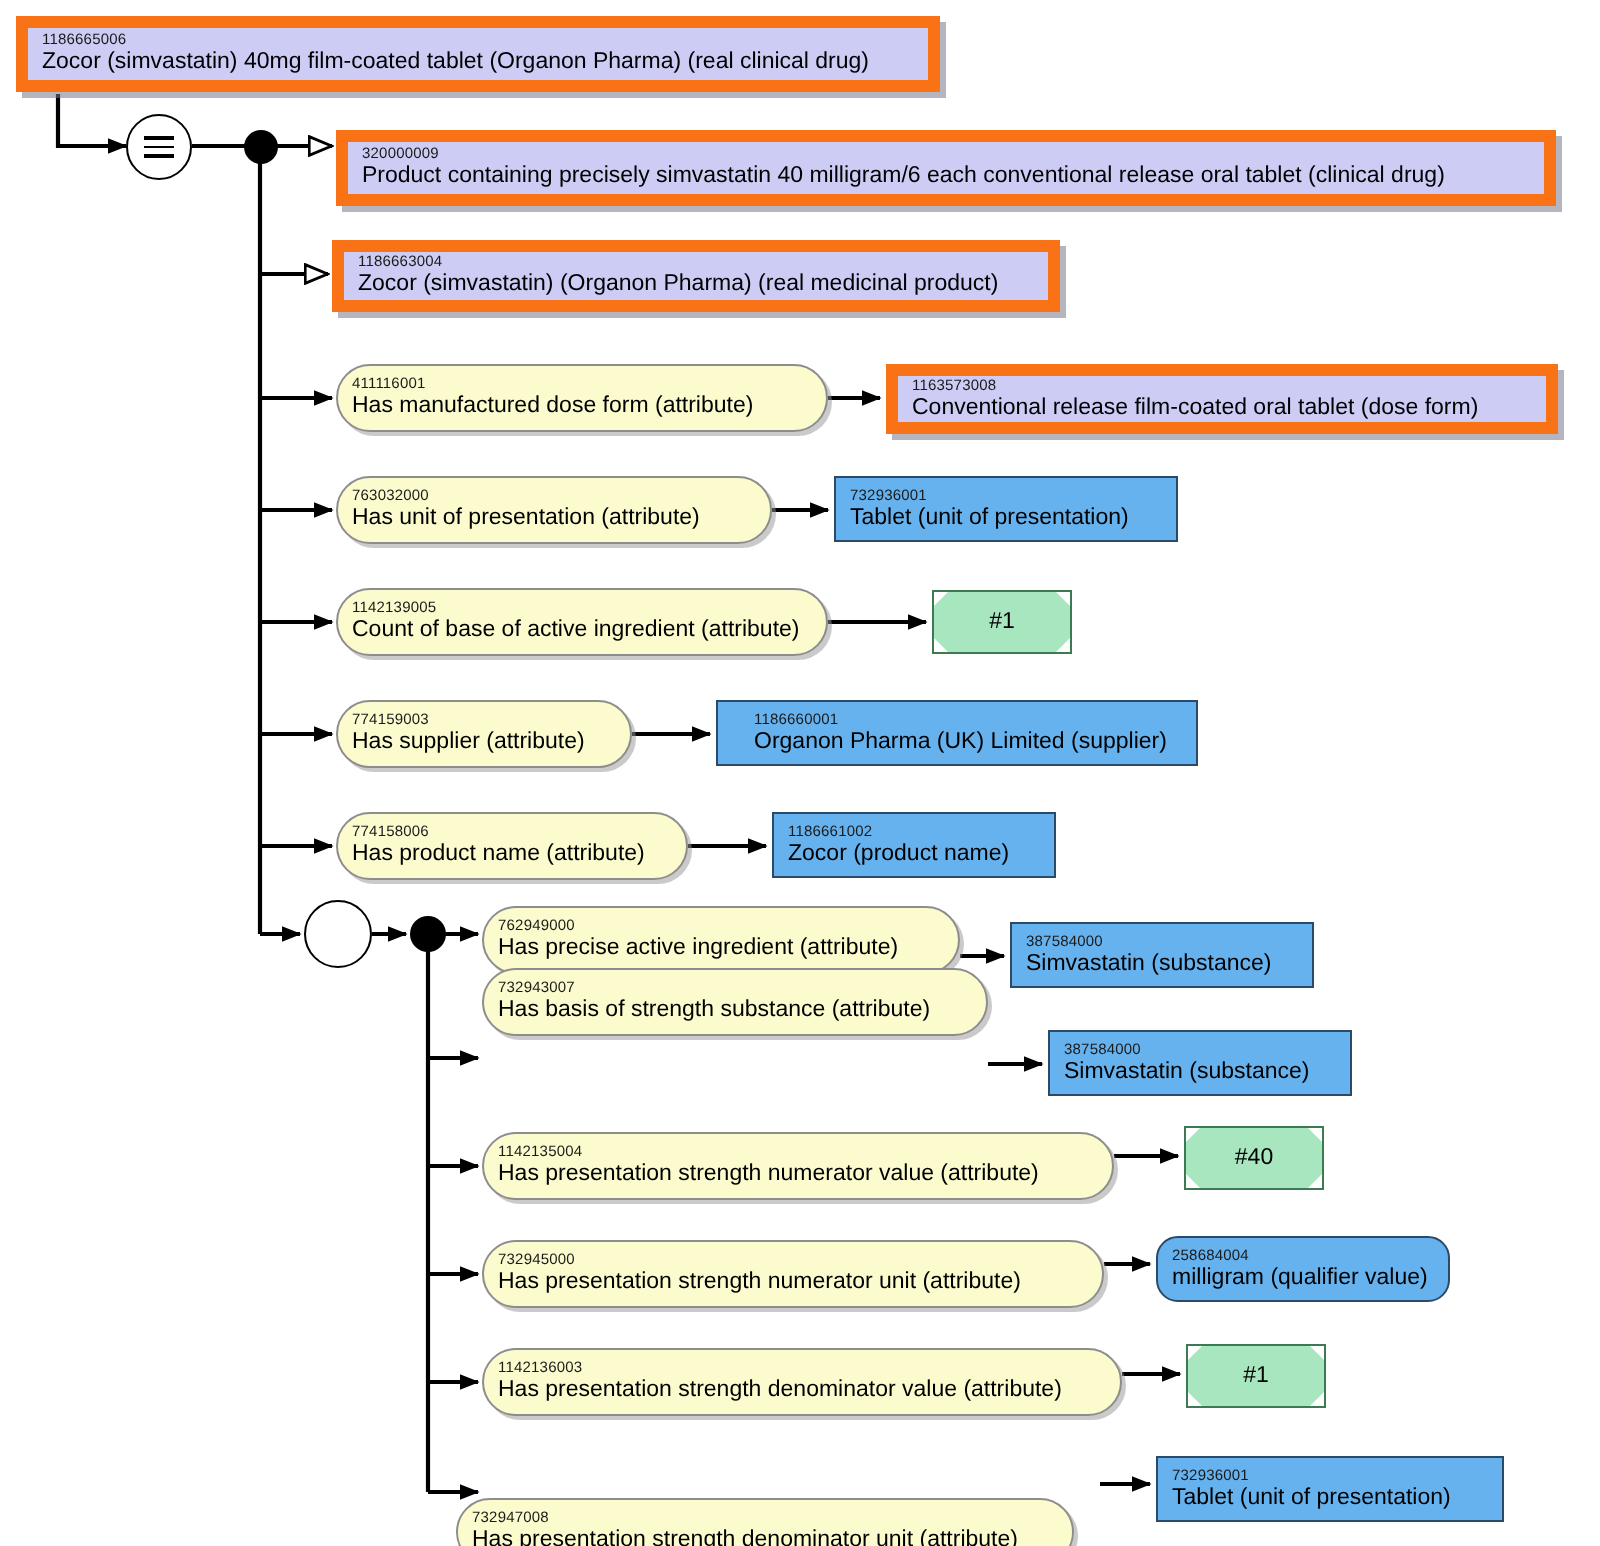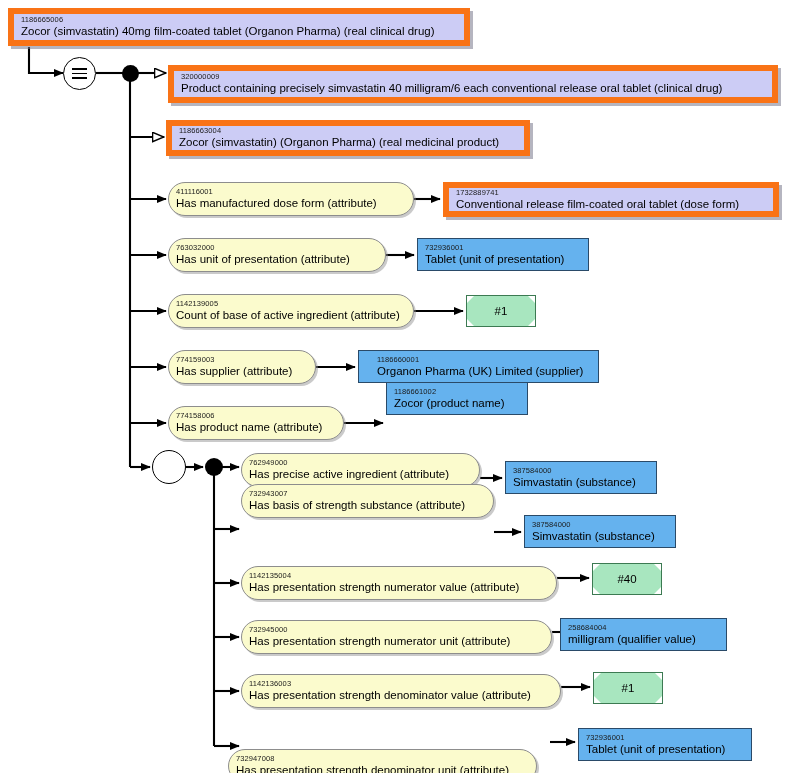--- a/index.html
+++ b/index.html
@@ -207,21 +207,21 @@
   <div class="node n-concept" style="left:166px; top:120px; width:364px; height:36px;">
     <div class="sctid">1186663004</div>
     <div class="term">Zocor (simvastatin) (Organon Pharma) (real medicinal product)</div>
   </div>
 
   <div class="node n-attr" style="left:168px; top:182px; width:246px; height:34px;">
     <div class="sctid">411116001</div>
     <div class="term">Has manufactured dose form (attribute)</div>
   </div>
   <div class="node n-concept" style="left:443px; top:182px; width:336px; height:35px;">
-    <div class="sctid">1732889741</div>
+    <div class="sctid">1163573008</div>
     <div class="term">Conventional release film-coated oral tablet (dose form)</div>
   </div>
 
   <div class="node n-attr" style="left:168px; top:238px; width:218px; height:34px;">
     <div class="sctid">763032000</div>
     <div class="term">Has unit of presentation (attribute)</div>
   </div>
   <div class="node n-value" style="left:417px; top:238px; width:172px; height:33px;">
     <div class="sctid">732936001</div>
     <div class="term">Tablet (unit of presentation)</div>
@@ -242,21 +242,21 @@
   </div>
   <div class="node n-value" style="left:358px; top:350px; width:241px; height:33px;padding-left:18px;">
     <div class="sctid">1186660001</div>
     <div class="term">Organon Pharma (UK) Limited (supplier)</div>
   </div>
 
   <div class="node n-attr" style="left:168px; top:406px; width:176px; height:34px;">
     <div class="sctid">774158006</div>
     <div class="term">Has product name (attribute)</div>
   </div>
-  <div class="node n-value" style="left:386px; top:382px; width:142px; height:33px;">
+  <div class="node n-value" style="left:386px; top:406px; width:142px; height:33px;">
     <div class="sctid">1186661002</div>
     <div class="term">Zocor (product name)</div>
   </div>
 
   <div class="node n-attr" style="left:241px; top:453px; width:239px; height:34px;">
     <div class="sctid">762949000</div>
     <div class="term">Has precise active ingredient (attribute)</div>
   </div>
   <div class="node n-value" style="left:505px; top:461px; width:152px; height:33px;">
     <div class="sctid">387584000</div>
@@ -278,21 +278,21 @@
   </div>
   <div class="node n-number" style="left:592px; top:563px; width:70px; height:32px;">
     <div class="term">#40</div>
   </div>
   <div class="bevel-frame" style="left:592px; top:563px; width:70px; height:32px;"></div>
 
   <div class="node n-attr" style="left:241px; top:620px; width:311px; height:34px;">
     <div class="sctid">732945000</div>
     <div class="term">Has presentation strength numerator unit (attribute)</div>
   </div>
-  <div class="node n-value" style="left:560px; top:618px; width:167px; height:33px;">
+  <div class="node n-value" style="left:578px; top:618px; width:147px; height:33px;border-radius:11px;">
     <div class="sctid">258684004</div>
     <div class="term">milligram (qualifier value)</div>
   </div>
 
   <div class="node n-attr" style="left:241px; top:674px; width:320px; height:34px;">
     <div class="sctid">1142136003</div>
     <div class="term">Has presentation strength denominator value (attribute)</div>
   </div>
   <div class="node n-number" style="left:593px; top:672px; width:70px; height:32px;">
     <div class="term">#1</div>

